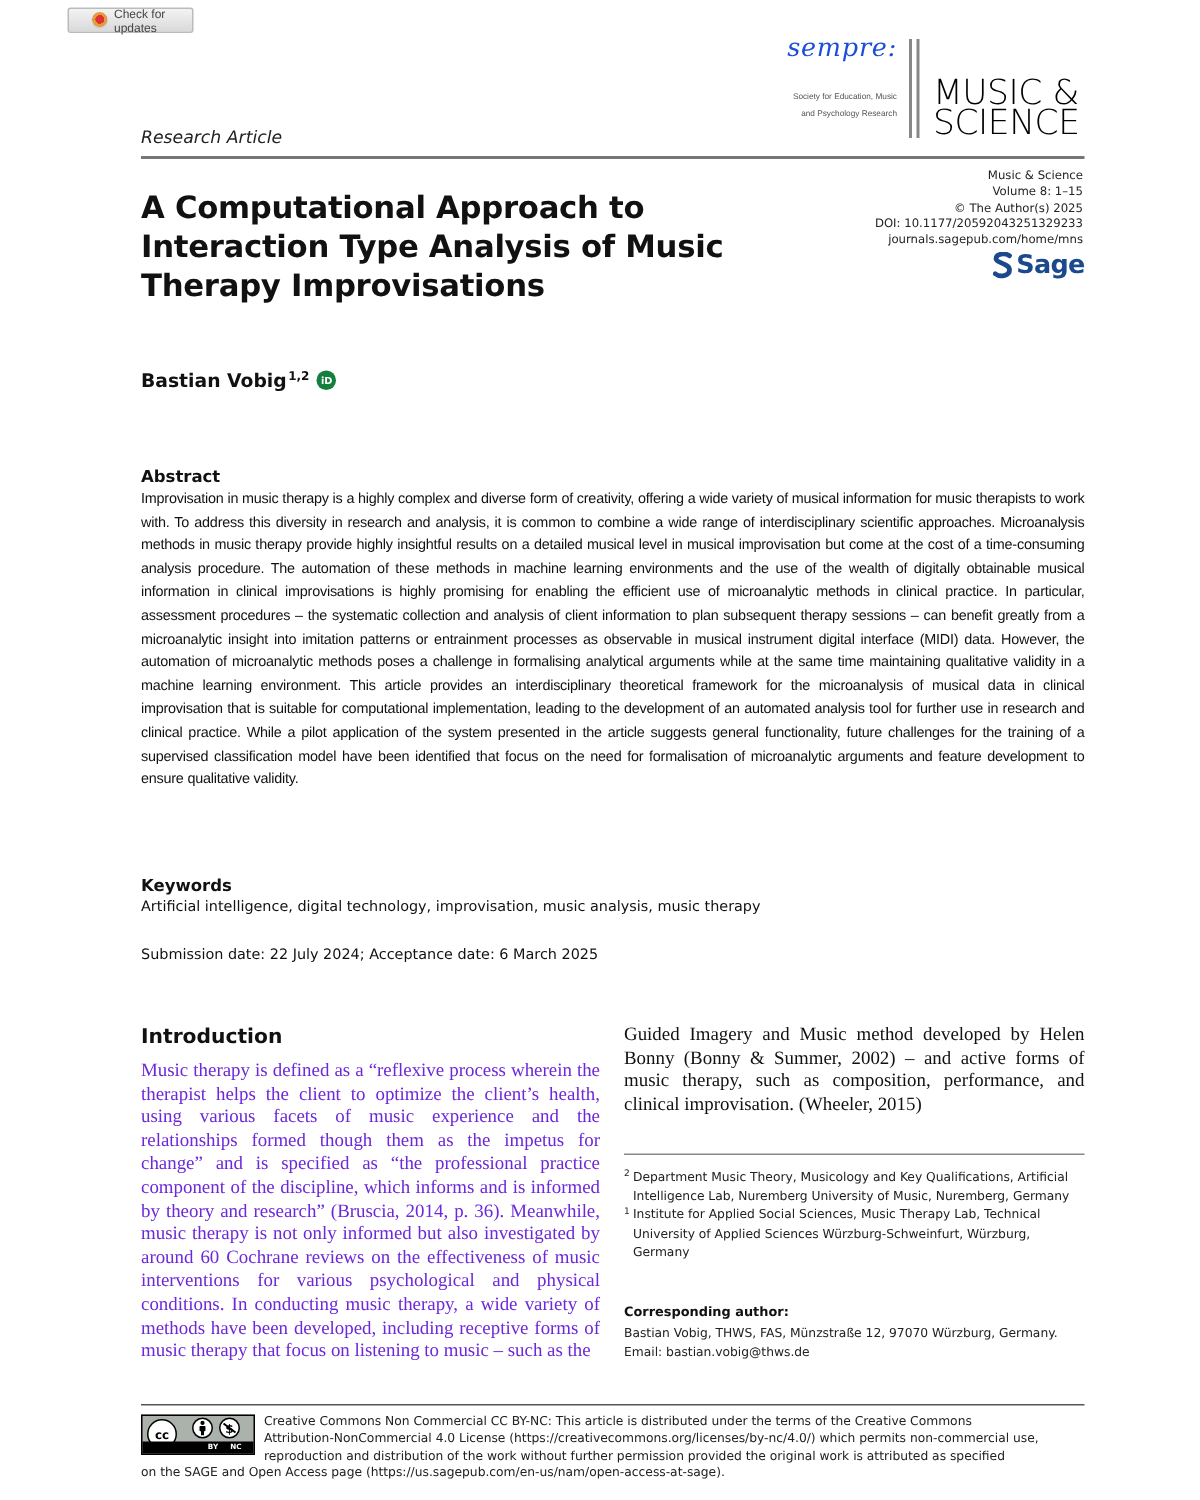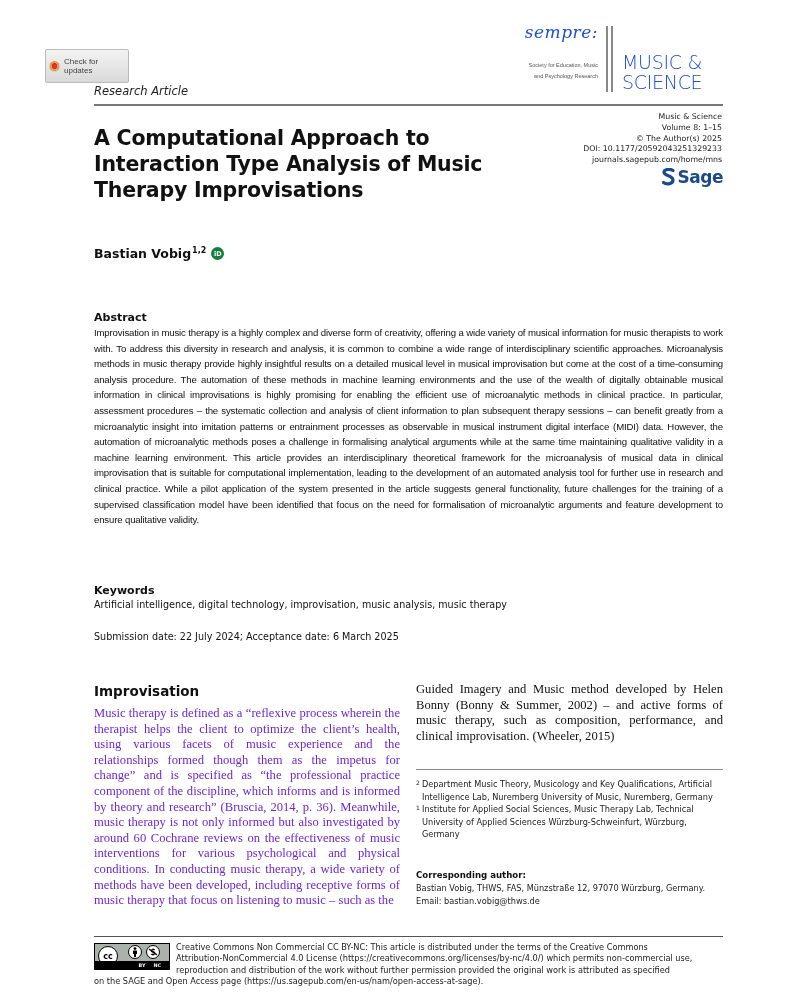--- a/index.html
+++ b/index.html
@@ -1,31 +1,31 @@
 <!DOCTYPE html>
 <html><head>
 <meta charset="utf-8">
 <style>
   html, body { margin: 0; padding: 0; background: #fff; }
   body { width: 800px; height: 1000px; position: relative; overflow: hidden; color: #111; }
   .abs { position: absolute; }
 
   
-  #cfu { left: 45px; top: 5px; width: 84px; height: 34px; background: linear-gradient(#f3f3f3,#d9d9d9); border: 1px solid #bbb; border-radius: 2px; display:flex; align-items:center; font-family:"Liberation Sans",sans-serif; font-size: 8px; color:#444; box-sizing:border-box; padding-left: 3px; margin-top: 44px; }
+  #cfu { left: 45px; top: 5px; width: 84px; height: 17px; background: linear-gradient(#f3f3f3,#d9d9d9); border: 1px solid #bbb; border-radius: 2px; display:flex; align-items:center; font-family:"Liberation Sans",sans-serif; font-size: 8px; color:#444; box-sizing:border-box; padding-left: 15px; }
   #cfu .ico { width: 11px; height: 11px; border-radius: 50%; background: radial-gradient(circle at 50% 45%, #d33 0 35%, #e89a3c 36% 60%, #ccc 61%); margin-right: 4px; flex: none; }
 
   
   #research-article { left: 94px; top: 84px; font-family:"DejaVu Sans",sans-serif; font-style: italic; font-size: 11.5px; color:#222; }
   #top-rule { left: 94px; top: 104px; width: 629px; height: 2px; background:#777; }
 
   
   #sempre { left: 520px; top: 22px; font-family:"DejaVu Serif",serif; font-style: italic; font-size: 17px; color:#1d4ed8; letter-spacing: 0.5px; width: 78px; text-align:right; }
   #sempre-sub { left: 490px; top: 60px; width: 108px; text-align:right; font-family:"Liberation Sans",sans-serif; font-size: 5.5px; line-height: 11px; color:#555; }
   #logo-bars { left: 606px; top: 26px; width: 7px; height: 66px; border-left: 2px solid #888; border-right: 2px solid #888; box-sizing:border-box; }
-  #journal-logo { left: 622px; top: 52px; font-family:"DejaVu Sans",sans-serif; font-size: 19px; line-height: 20px; color:#1d4ed8; font-weight: 300; letter-spacing: -0.3px; }
+  #journal-logo { left: 622px; top: 52px; font-family:"DejaVu Sans",sans-serif; font-size: 23px; line-height: 20px; color:#000000; font-weight: 300; letter-spacing: -0.3px; }
 
   
   #meta { left: 520px; top: 112px; width: 202px; text-align: right; font-family:"DejaVu Sans",sans-serif; font-size: 7.8px; line-height: 10.8px; color:#222; }
   #sage { left: 660px; top: 166px; width: 63px; height: 22px; display:flex; align-items:center; justify-content:flex-end; }
   #sage .s-icon { width: 13px; height: 18px; margin-right: 3px; }
   #sage .s-text { font-family:"DejaVu Sans",sans-serif; font-weight: bold; font-size: 17px; color:#1a4a8c; letter-spacing:-0.5px; }
 
   
   #title { left: 94px; top: 125px; width: 420px; font-family:"DejaVu Sans",sans-serif; font-weight: bold; font-size: 20.5px; line-height: 26px; color:#111; letter-spacing: -0.2px; }
   #author { left: 94px; top: 246px; font-family:"DejaVu Sans",sans-serif; font-weight: bold; font-size: 12.5px; color:#111; display:flex; align-items:center; }
@@ -105,21 +105,21 @@
   <span id="orcid">iD</span>
 </div>
 
 <div id="abstract-heading" class="abs h-sans">Abstract</div>
 <div id="abstract-text" class="abs">Improvisation in music therapy is a highly complex and diverse form of creativity, offering a wide variety of musical information for music therapists to work with. To address this diversity in research and analysis, it is common to combine a wide range of interdisciplinary scientific approaches. Microanalysis methods in music therapy provide highly insightful results on a detailed musical level in musical improvisation but come at the cost of a time-consuming analysis procedure. The automation of these methods in machine learning environments and the use of the wealth of digitally obtainable musical information in clinical improvisations is highly promising for enabling the efficient use of microanalytic methods in clinical practice. In particular, assessment procedures – the systematic collection and analysis of client information to plan subsequent therapy sessions – can benefit greatly from a microanalytic insight into imitation patterns or entrainment processes as observable in musical instrument digital interface (MIDI) data. However, the automation of microanalytic methods poses a challenge in formalising analytical arguments while at the same time maintaining qualitative validity in a machine learning environment. This article provides an interdisciplinary theoretical framework for the microanalysis of musical data in clinical improvisation that is suitable for computational implementation, leading to the development of an automated analysis tool for further use in research and clinical practice. While a pilot application of the system presented in the article suggests general functionality, future challenges for the training of a supervised classification model have been identified that focus on the need for formalisation of microanalytic arguments and feature development to ensure qualitative validity.</div>
 
 <div id="keywords-heading" class="abs h-sans">Keywords</div>
 <div id="keywords-text" class="abs">Artificial intelligence, digital technology, improvisation, music analysis, music therapy</div>
 <div id="dates" class="abs">Submission date: 22 July 2024; Acceptance date: 6 March 2025</div>
 
-<div id="intro-heading" class="abs">Improvisation</div>
+<div id="intro-heading" class="abs">Introduction</div>
 <div id="intro-left" class="abs">Music therapy is defined as a “reflexive process wherein the therapist helps the client to optimize the client’s health, using various facets of music experience and the relationships formed though them as the impetus for change” and is specified as “the professional practice component of the discipline, which informs and is informed by theory and research” (Bruscia, 2014, p. 36). Meanwhile, music therapy is not only informed but also investigated by around 60 Cochrane reviews on the effectiveness of music interventions for various psychological and physical conditions. In conducting music therapy, a wide variety of methods have been developed, including receptive forms of music therapy that focus on listening to music – such as the</div>
 <div id="intro-right" class="abs">Guided Imagery and Music method developed by Helen Bonny (Bonny &amp; Summer, 2002) – and active forms of music therapy, such as composition, performance, and clinical improvisation. (Wheeler, 2015)</div>
 
 <div id="aff-rule" class="abs"></div>
 <div id="affs" class="abs">
   <div class="aff">
     <span class="num">2</span>
     <span>Department Music Theory, Musicology and Key Qualifications, Artificial Intelligence Lab, Nuremberg University of Music, Nuremberg, Germany</span>
   </div>
   <div class="aff">

